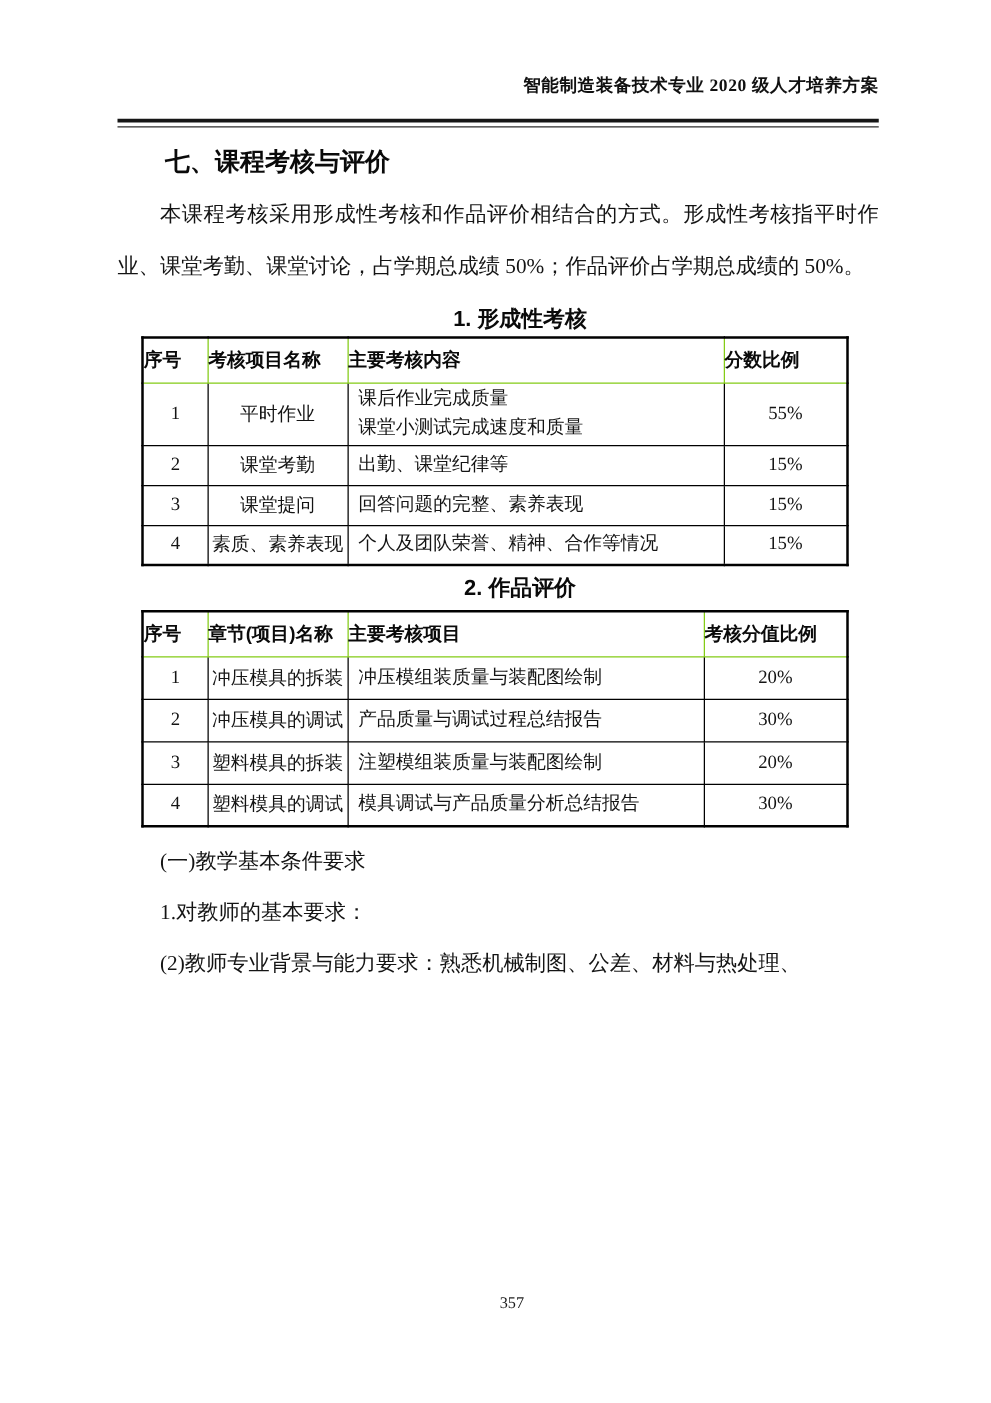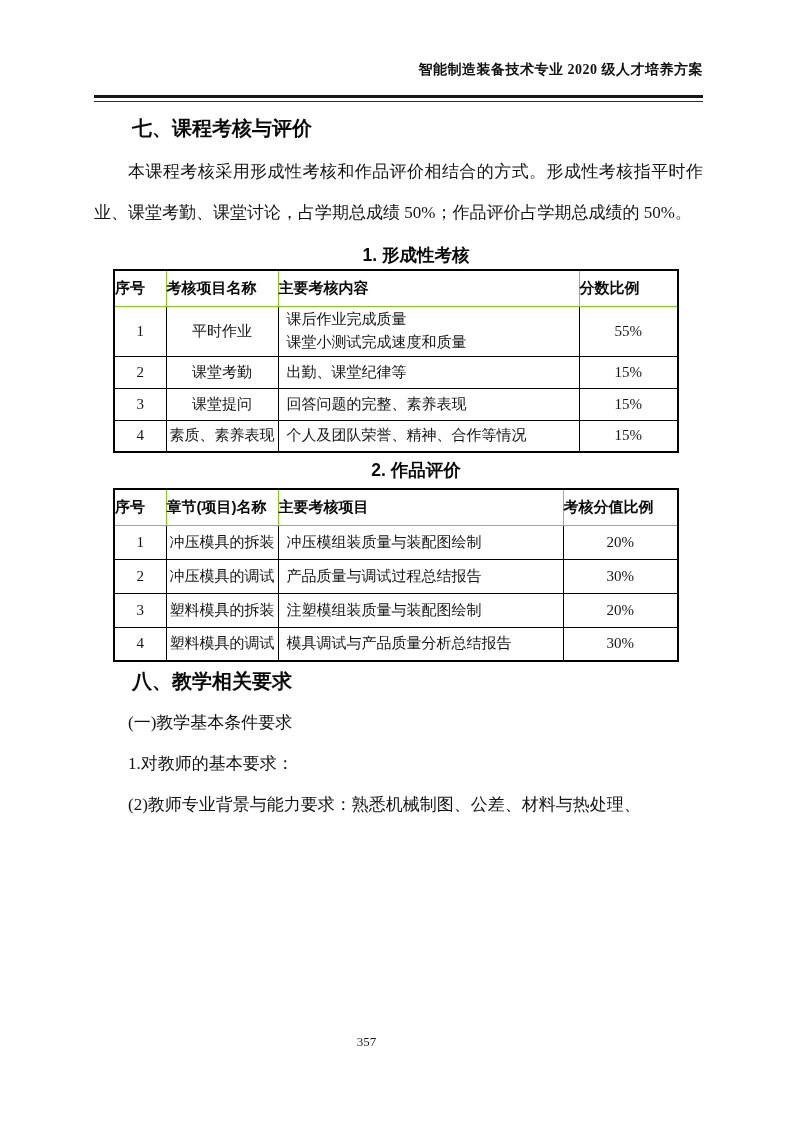--- a/index.html
+++ b/index.html
@@ -22,21 +22,21 @@
   }
   .header-rule{
     margin-top:15px;
     height:3px;
     border-top:3px solid #161616;
     border-bottom:1px solid #2e2e2e;
   }
   .h-major{
     margin:15px 0 0 0;
     padding-left:38px;
-    font-family:Liberation Mono, monospace;
+    font-family:Liberation Sans, sans-serif;
     font-weight:bold;
     font-size:20px;
     line-height:26px;
     color:#0a0a0a;
   }
   .h-major.sec8{margin-top:8px;}
   .h-minor{
     margin:10px 0 0 0;
     padding-left:35px;
     font-family:"Liberation Sans","DejaVu Sans",sans-serif;
@@ -88,20 +88,21 @@
   .t1 tr.r0{height:50px;}
   .t1 tr.r1,.t1 tr.r2,.t1 tr.r3{height:32px;}
   .t2 tr.hr0{height:36px;}
   .t2 tr.r0,.t2 tr.r1,.t2 tr.r2,.t2 tr.r3{height:34px;}
   .page-footer{
     position:absolute;
     top:1034px;left:0;width:733px;
     text-align:center;
     font-size:13px;
     color:#1a1a1a;
+    padding-left:43px;
   }
 </style>
 </head>
 <body>
 
 <div class="content">
 
   <div class="doc-header">智能制造装备技术专业 2020 级人才培养方案</div>
   <div class="header-rule"></div>
 
@@ -206,21 +207,20 @@
         <td class="c">4</td>
         <td class="c">塑料模具的调试</td>
         <td class="l">
             <div>模具调试与产品质量分析总结报告</div>
           </td>
         <td class="c">30%</td>
       </tr>
     </tbody>
   </table>
 
-  <div class="h-major sec8">八、教学相关要求</div>
 
   <p class="body-par first8">(一)教学基本条件要求</p>
   <p class="body-par">1.对教师的基本要求：</p>
   <p class="body-par">(2)教师专业背景与能力要求：熟悉机械制图、公差、材料与热处理、</p>
 
 </div>
 
 <div class="page-footer">357</div>
 
 </body></html>

